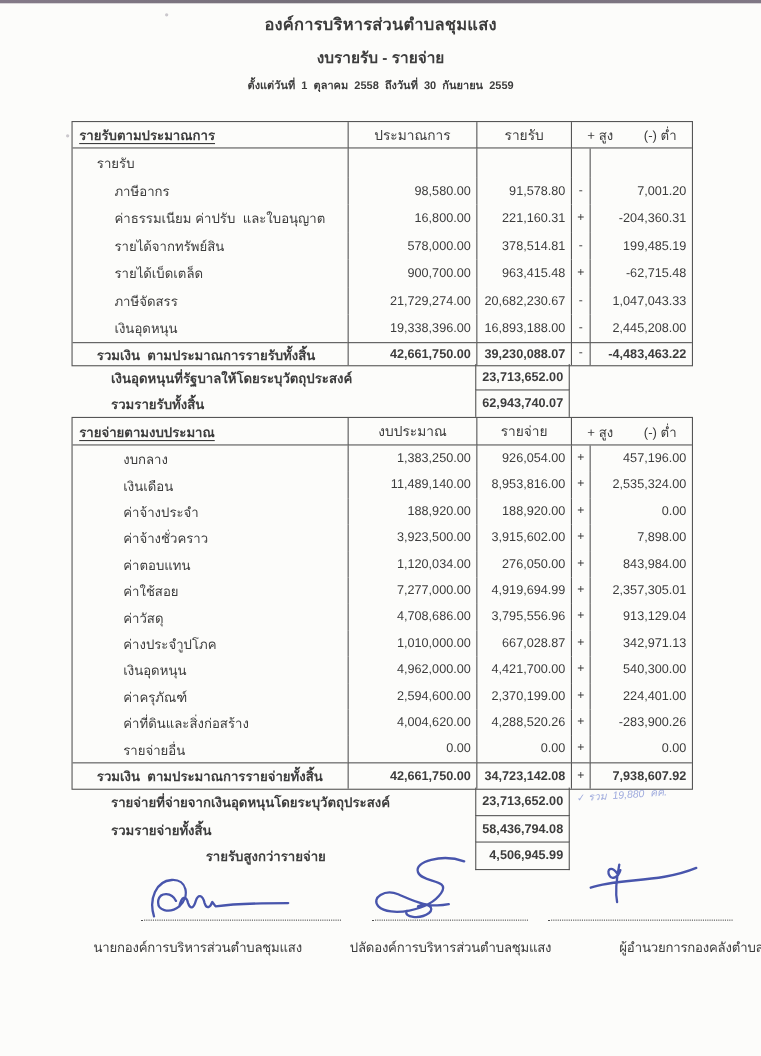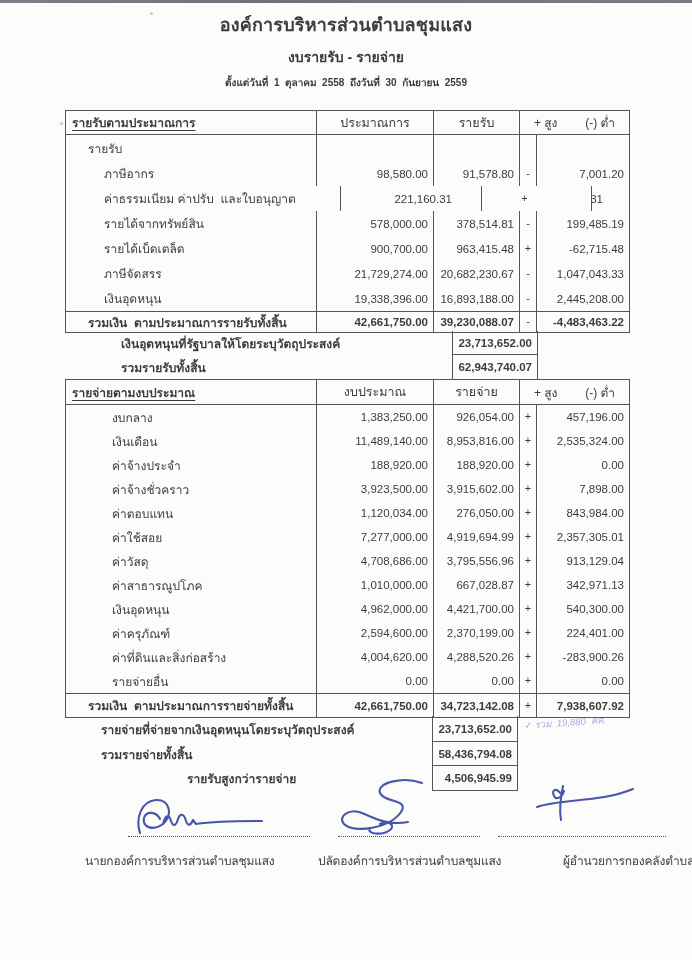--- a/index.html
+++ b/index.html
@@ -3,21 +3,21 @@
 <meta charset="utf-8">
 <style>
   html,body{margin:0;padding:0;background:#e8e8e6;}
   .page{position:relative;width:692px;height:960px;margin:0 auto;background:#fcfcfa;
         font-family:"Liberation Sans","DejaVu Sans",sans-serif;color:#3c3c3c;overflow:hidden;}
   .scan-edge{position:absolute;top:0;left:0;width:692px;height:3px;
              background:linear-gradient(90deg,#6f6374,#5d5662 40%,#6a6070);opacity:.85;}
   .speck{position:absolute;width:3px;height:3px;border-radius:50%;background:#9a93a0;opacity:.5;}
 
   .doc-head{position:absolute;left:0;top:6px;width:100%;text-align:center;}
-  .t1{font-size:18px;font-weight:bold;letter-spacing:.2px;padding-top:4px;}
+  .t1{font-size:15px;font-weight:bold;letter-spacing:.2px;padding-top:4px;}
   .t2{font-size:14px;font-weight:bold;margin-top:7px;}
   .t3{font-size:10px;font-weight:bold;margin-top:7px;white-space:pre;}
 
   .tbl{position:absolute;left:65px;width:563px;border:1.3px solid #565656;background:transparent;}
   .row{display:grid;grid-template-columns:250px 117px 86px 17px 93px;}
   .row.hdr{grid-template-columns:250px 117px 86px 110px;}
   .xrow{position:relative;display:grid;grid-template-columns:367px 86px 110px;margin-left:65px;}
   .c{display:flex;align-items:center;font-size:12px;white-space:pre;overflow:hidden;}
   .bl{border-left:1px solid #565656;}
   .hdr .c{border-bottom:1px solid #565656;}
@@ -67,22 +67,23 @@
         <div class="c bl"></div>
         <div class="c bl"></div>
       </div>
       <div class="row" style="height: 25px;">
         <div class="c" style="padding-left: 38px;">ภาษีอากร</div>
         <div class="c num bl">98,580.00</div>
         <div class="c num bl">91,578.80</div>
         <div class="c sgn bl">-</div>
         <div class="c num bl">7,001.20</div>
       </div>
-      <div class="row" style="height: 25px; gap: 24px;">
+      <div class="row" style="height: 25px;">
         <div class="c" style="padding-left: 38px;">ค่าธรรมเนียม ค่าปรับ  และใบอนุญาต</div>
+        <div class="c num bl">16,800.00</div>
         <div class="c num bl">221,160.31</div>
         <div class="c sgn bl">+</div>
         <div class="c num bl">-204,360.31</div>
       </div>
       <div class="row" style="height: 25px;">
         <div class="c" style="padding-left: 38px;">รายได้จากทรัพย์สิน</div>
         <div class="c num bl">578,000.00</div>
         <div class="c num bl">378,514.81</div>
         <div class="c sgn bl">-</div>
         <div class="c num bl">199,485.19</div>
@@ -109,21 +110,21 @@
         <div class="c num bl">2,445,208.00</div>
       </div>
       <div class="row trow" style="height: 21px;">
         <div class="c b" style="padding-left: 22px;">รวมเงิน  ตามประมาณการรายรับทั้งสิ้น</div>
         <div class="c num bl b">42,661,750.00</div>
         <div class="c num bl b">39,230,088.07</div>
         <div class="c sgn bl">-</div>
         <div class="c num bl b">-4,483,463.22</div>
       </div>
     </div>
-  <div id="revenue-extra" style="position:absolute;left:0;top:331px;width:672px;margin-left:20px;">
+  <div id="revenue-extra" style="position:absolute;left:0;top:331px;width:672px;">
       <div class="xrow" style="height: 24px;">
         <div class="c b" style="padding-left: 36px;">เงินอุดหนุนที่รัฐบาลให้โดยระบุวัตถุประสงค์</div>
         <div class="c num b xcell">23,713,652.00</div>
         <div class="c"></div>
       </div>
       <div class="xrow" style="height: 24px;">
         <div class="c b" style="padding-left: 36px;">รวมรายรับทั้งสิ้น</div>
         <div class="c num b xcell nob">62,943,740.07</div>
         <div class="c"></div>
       </div>
@@ -179,21 +180,21 @@
         <div class="c num bl">2,357,305.01</div>
       </div>
       <div class="row" style="height: 24px;">
         <div class="c" style="padding-left: 46px;">ค่าวัสดุ</div>
         <div class="c num bl">4,708,686.00</div>
         <div class="c num bl">3,795,556.96</div>
         <div class="c sgn bl">+</div>
         <div class="c num bl">913,129.04</div>
       </div>
       <div class="row" style="height: 24px;">
-        <div class="c" style="padding-left: 46px;">ค่าสาธารณูปโภค</div>
+        <div class="c" style="padding-left: 46px;">ค่างประจำูปโภค</div>
         <div class="c num bl">1,010,000.00</div>
         <div class="c num bl">667,028.87</div>
         <div class="c sgn bl">+</div>
         <div class="c num bl">342,971.13</div>
       </div>
       <div class="row" style="height: 24px;">
         <div class="c" style="padding-left: 46px;">เงินอุดหนุน</div>
         <div class="c num bl">4,962,000.00</div>
         <div class="c num bl">4,421,700.00</div>
         <div class="c sgn bl">+</div>

